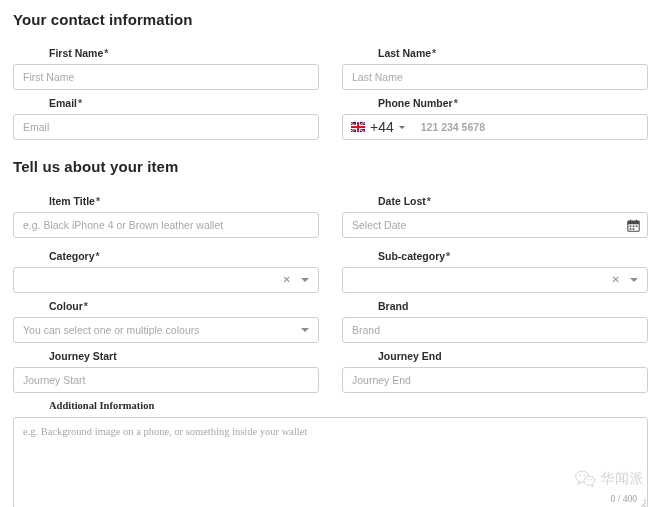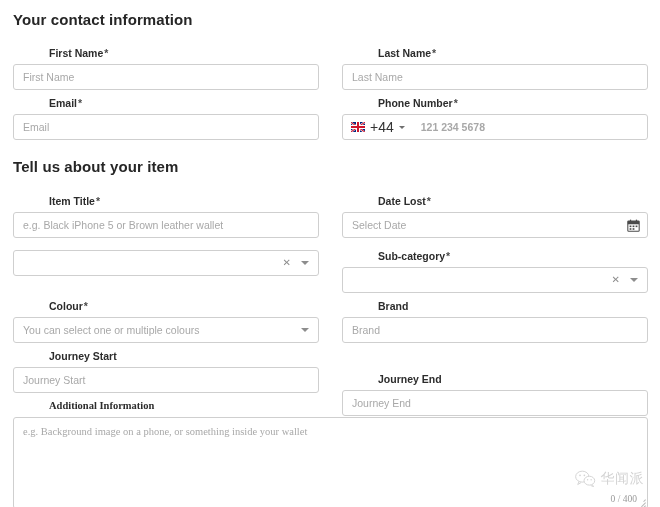--- a/index.html
+++ b/index.html
@@ -324,21 +324,21 @@
     </div>
   </div>
 
   <div class="section-heading" id="heading-item">Tell us about your item</div>
 
   <div class="field col-left" style="top:192px;">
     <div class="field-label">
       <span>Item Title</span><span class="req">*</span>
     </div>
     <div class="control">
-      <span class="placeholder">e.g. Black iPhone 5 or Brown leather wallet</span>
+      <span class="placeholder">e.g. Black iPhone 4 or Brown leather wallet</span>
     </div>
   </div>
 
   <div class="field col-right" style="top:192px;">
     <div class="field-label">
       <span>Date Lost</span><span class="req">*</span>
     </div>
     <div class="control">
       <span class="placeholder">Select Date</span>
       <svg class="cal-icon" viewBox="0 0 16 16">
@@ -349,20 +349,23 @@
         <rect x="3.2" y="8" width="2.2" height="2" fill="#4a4a4a"></rect>
         <rect x="6.9" y="8" width="2.2" height="2" fill="#4a4a4a"></rect>
         <rect x="10.6" y="8" width="2.2" height="2" fill="#4a4a4a"></rect>
         <rect x="3.2" y="11.3" width="2.2" height="2" fill="#4a4a4a"></rect>
         <rect x="6.9" y="11.3" width="2.2" height="2" fill="#4a4a4a"></rect>
       </svg>
     </div>
   </div>
 
   <div class="field col-left" style="top:247px;">
+    <div class="field-label">
+      <span>Category</span><span class="req">*</span>
+    </div>
     <div class="control">
       <span class="placeholder"></span>
       <span class="adorn">
         <span class="clear-x">✕</span>
         <span class="caret-dn"></span>
       </span>
     </div>
   </div>
 
   <div class="field col-right" style="top:247px;">
@@ -401,21 +404,21 @@
 
   <div class="field col-left" style="top:347px;">
     <div class="field-label">
       <span>Journey Start</span>
     </div>
     <div class="control">
       <span class="placeholder">Journey Start</span>
     </div>
   </div>
 
-  <div class="field col-right" style="top:347px;margin-top:23px;">
+  <div class="field col-right" style="top:347px;">
     <div class="field-label">
       <span>Journey End</span>
     </div>
     <div class="control">
       <span class="placeholder">Journey End</span>
     </div>
   </div>
 
   <div class="field full" style="top:397px;">
     <div class="field-label">

